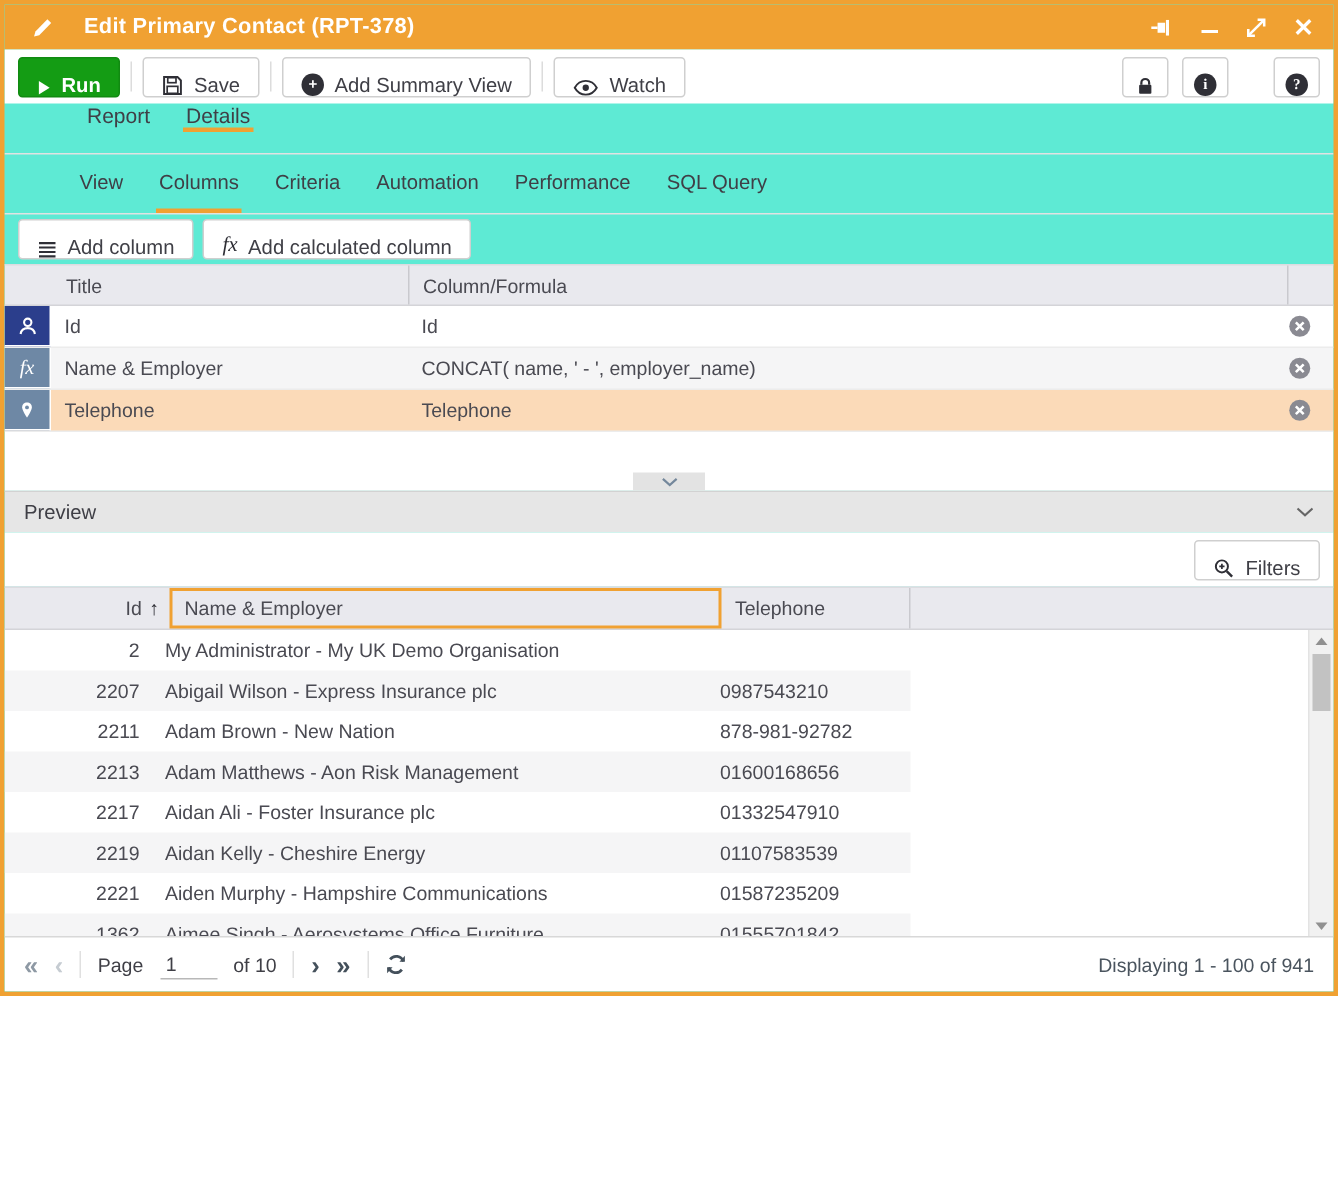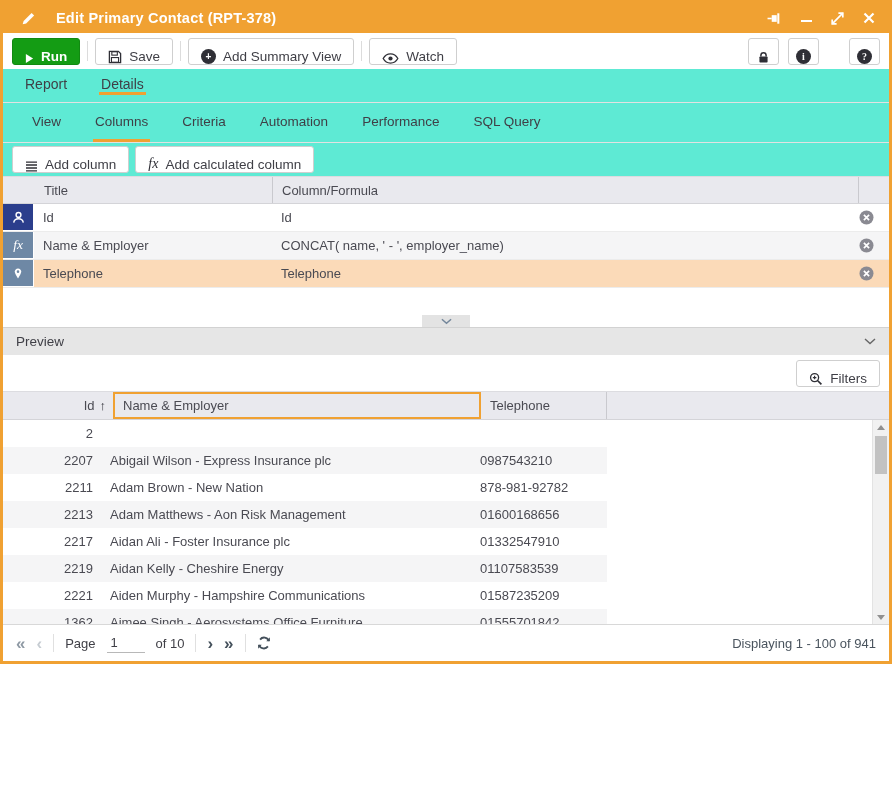--- a/index.html
+++ b/index.html
@@ -31,24 +31,24 @@
   .btn{display:inline-flex;align-items:flex-end;gap:7px;border:1px solid #CFCFCF;border-radius:3px;background:#fff;height:27px;padding:0 12px;font-size:13.5px;color:var(--ink);cursor:pointer;white-space:nowrap;}
   .btn-green{background:var(--green);border-color:#118A11;color:#fff;font-weight:700;}
   .btn-sq{width:31px;padding:0;justify-content:center;}
   .tb-sep{width:1px;height:20px;background:#DCDCDC;margin:0 7px;flex:none;}
   .tb-right{margin-left:auto;display:flex;align-items:center;gap:9px;}
   .tb-gap{width:12px;}
   .circle-ic{width:15px;height:15px;border-radius:50%;background:#2F2F36;color:#fff;display:inline-flex;align-items:center;justify-content:center;font-size:10px;font-weight:700;font-family:"Liberation Serif","DejaVu Serif",serif;}
   .fx-dark{font-style:italic;font-family:"Liberation Serif","DejaVu Serif",serif;font-size:14px;color:#2F2F36;}
 
   
-  .tabs{height:34px;flex:none;display:flex;align-items:center;padding-left:20px;gap:30px;border-bottom:1px solid #E2E2E2;}
+  .tabs{height:34px;flex:none;display:flex;align-items:flex-start;padding-left:53px;gap:20px;border-bottom:1px solid #E2E2E2;}
   .tab{display:flex;align-items:center;font-size:14px;color:var(--ink);border-bottom:3px solid transparent;padding:0 2px;cursor:pointer;}
   .tab.active{border-bottom-color:var(--orange);}
-  .subtabs{height:40px;flex:none;display:flex;align-items:stretch;padding-left:27px;gap:30px;border-bottom:1px solid #E2E2E2;}
+  .subtabs{height:40px;flex:none;display:flex;align-items:stretch;padding-left:48px;gap:20px;border-bottom:1px solid #E2E2E2;}
   .subtab{display:flex;align-items:center;font-size:13.5px;color:var(--ink);border-bottom:3px solid transparent;padding:0 2px;cursor:pointer;}
   .subtab.active{border-bottom-color:var(--orange);}
 
   
   .addrow{height:33px;flex:none;display:flex;align-items:center;gap:6px;padding:0 9px;}
 
   
   .cg-header{height:28px;flex:none;display:flex;align-items:stretch;background:var(--hdr-bg);border-top:1px solid #DCDCE0;border-bottom:1px solid var(--hdr-line);font-size:13px;color:var(--grid-ink);}
   .cg-h-icon{width:32px;flex:none;}
   .cg-h-title{width:238px;flex:none;display:flex;align-items:center;padding-left:9px;border-right:1px solid #C9C9CE;}
@@ -319,20 +319,21 @@
     </span>
     <span class="pvh-name">Name &amp; Employer</span>
     <span class="pvh-tel">Telephone</span>
     <span class="pvh-fill"></span>
   </div>
 
   <div class="pv-body">
     <div>
     <div class="pv-row">
       <span class="pv-id">2</span>
+      <span class="pv-name">My Administrator - My UK Demo Organisation</span>
       <span class="pv-tel"></span>
     </div>
 
     <div class="pv-row striped">
       <span class="pv-id">2207</span>
       <span class="pv-name">Abigail Wilson - Express Insurance plc</span>
       <span class="pv-tel">0987543210</span>
     </div>
 
     <div class="pv-row">

